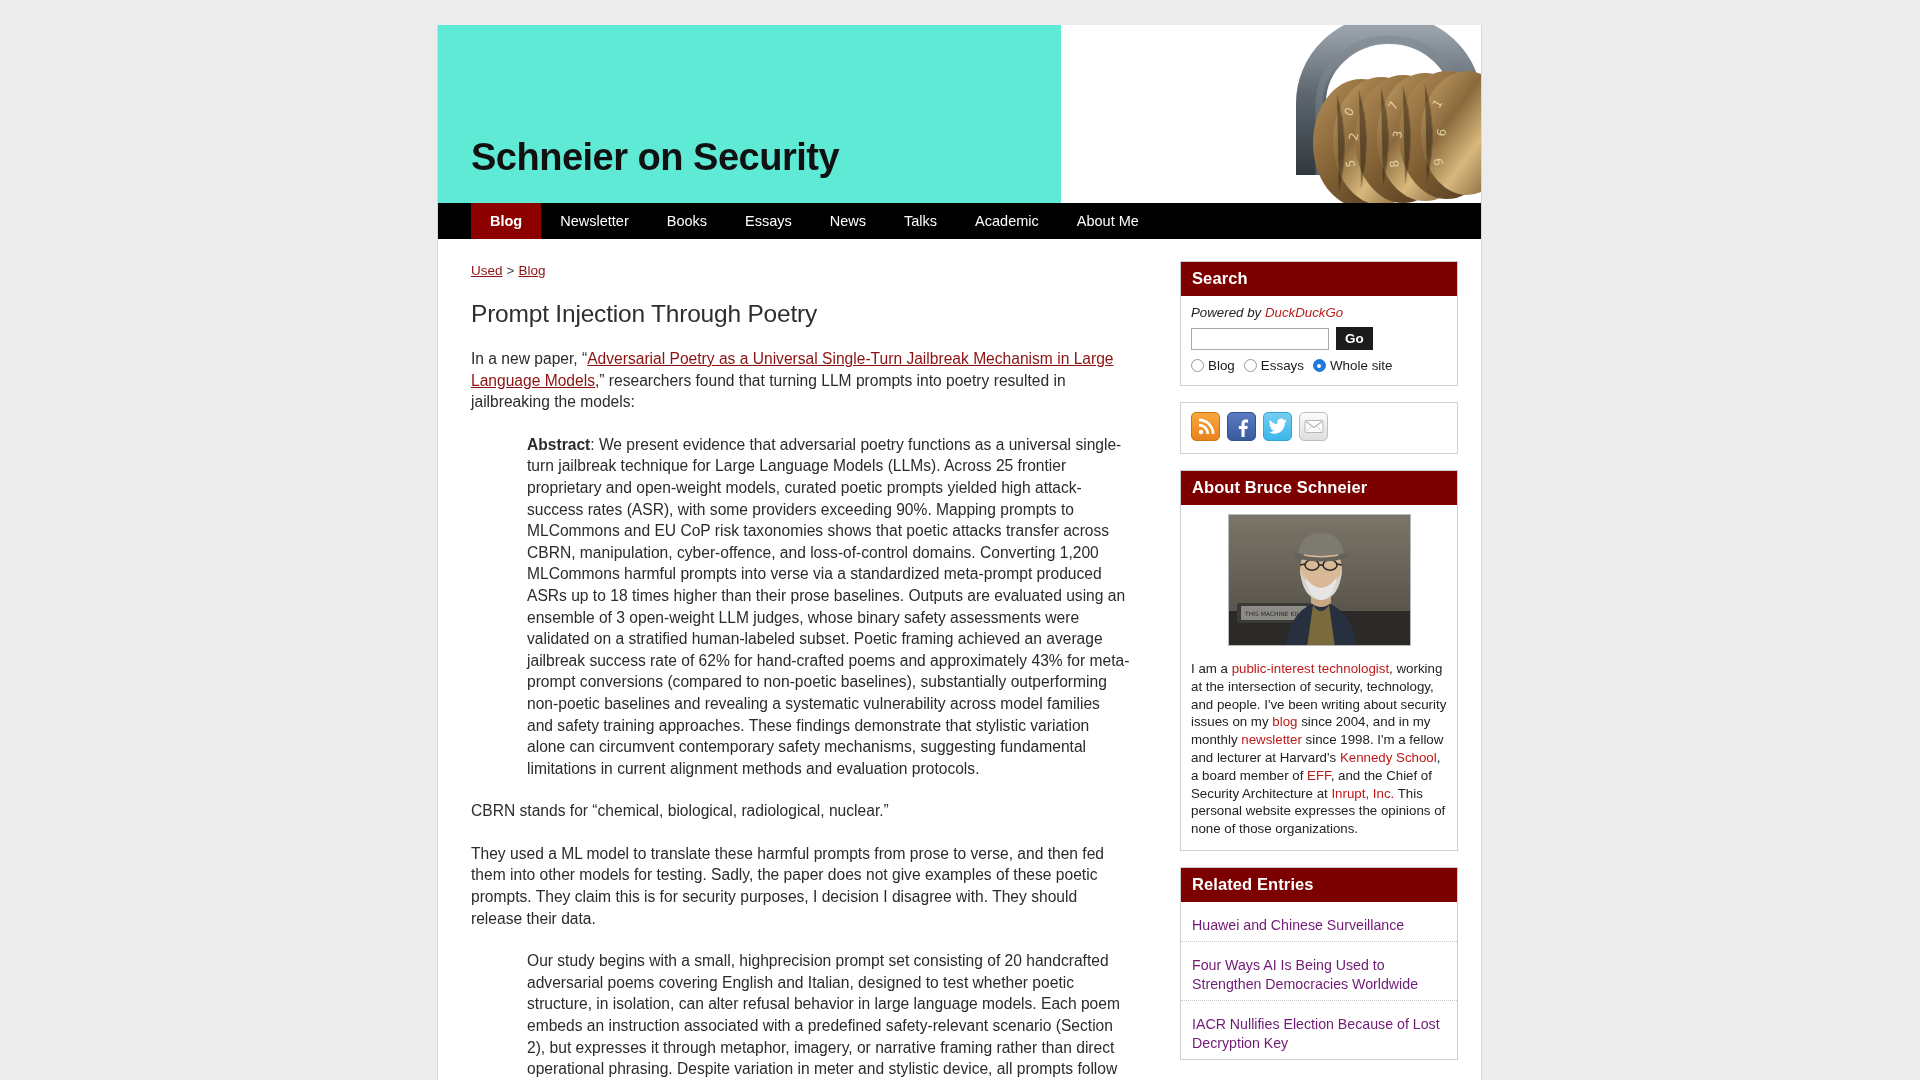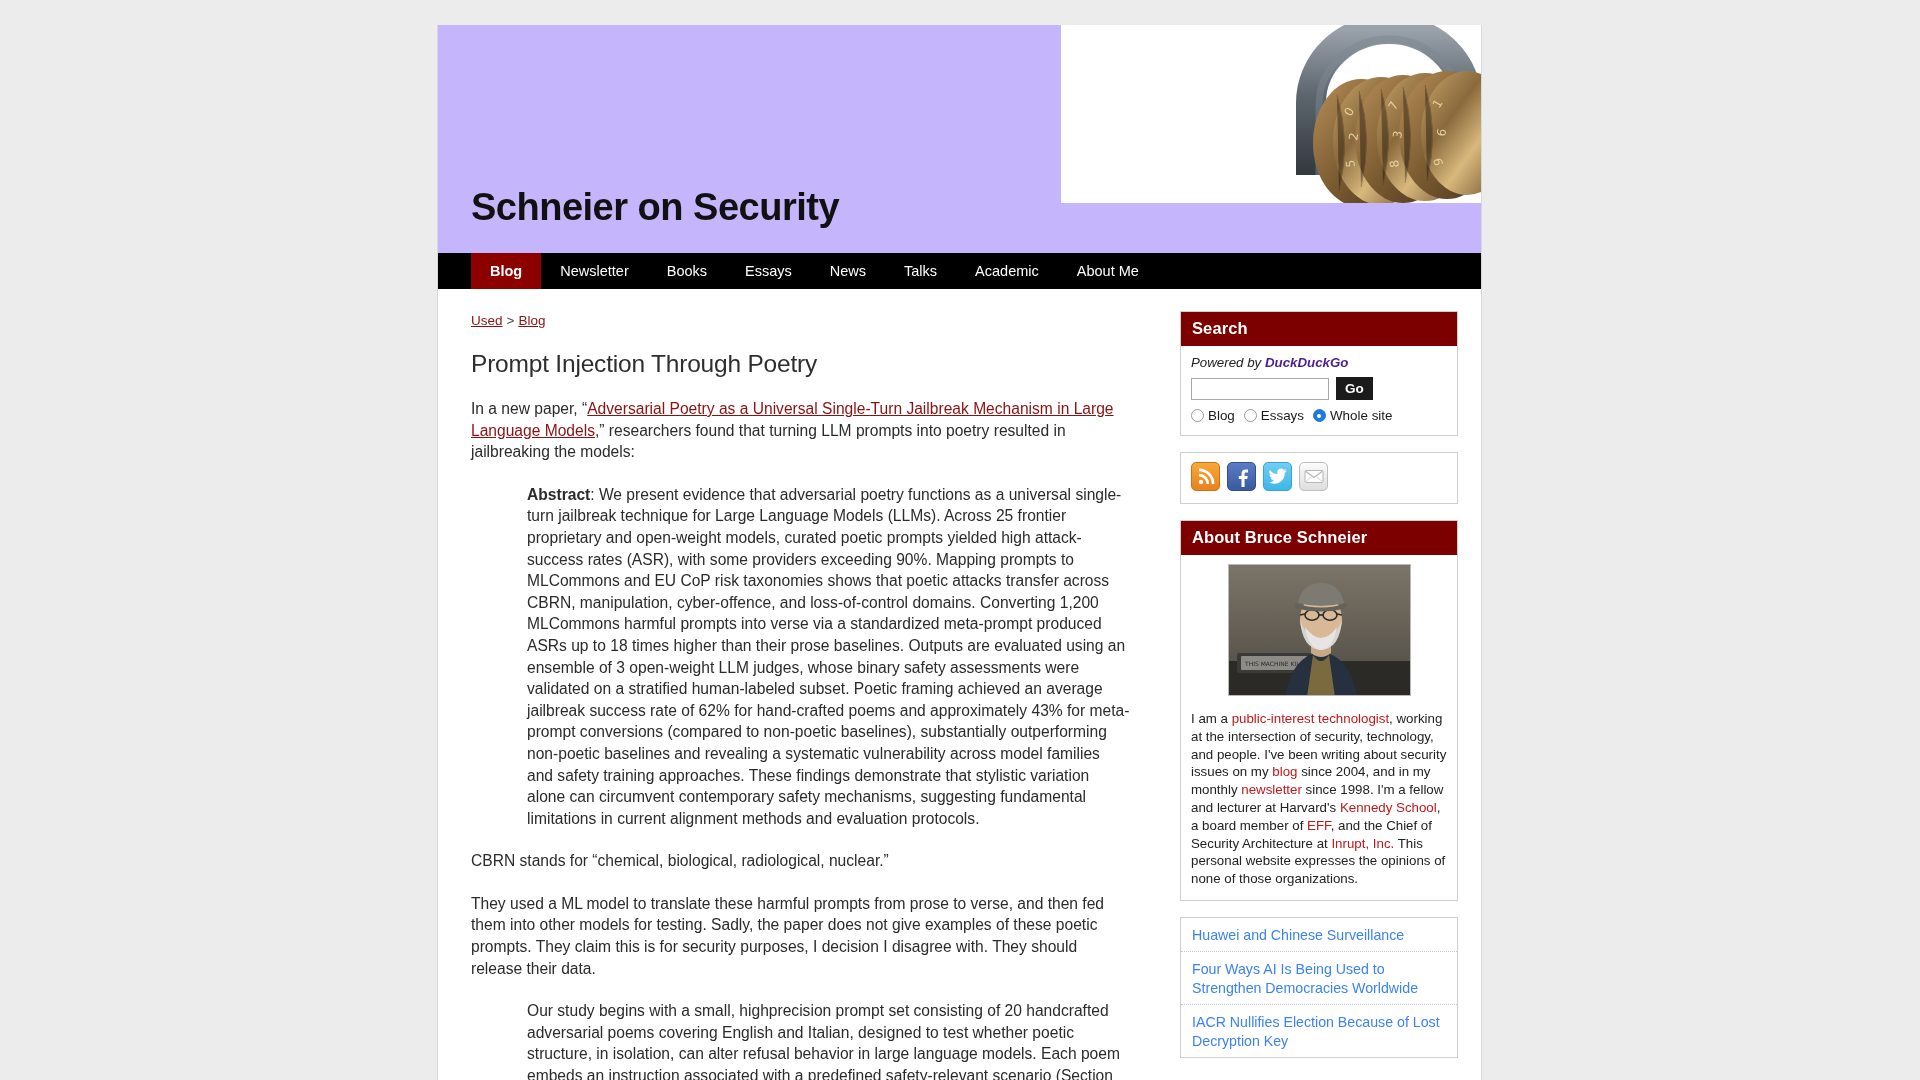--- a/index.html
+++ b/index.html
@@ -21,22 +21,22 @@
     position: absolute;
     left: 437px; top: 25px;
     width: 1045px;
     background: #ffffff;
     border: 1px solid #d8d8d8;
     border-top: none;
   }
   
   .masthead {
     position: relative;
-    height: 228px;
-    background: #c4b5fd;
+    height: 178px;
+    background: #5eead4;
     overflow: hidden;
   }
   .masthead-title {
     position: absolute;
     left: 33px; bottom: 24px;
     font-size: 38px;
     font-weight: bold;
     letter-spacing: -0.5px;
     color: #111111;
     font-family: "Liberation Sans", sans-serif;
@@ -150,21 +150,21 @@
   }
   .box-body { padding: 9px 10px 12px 10px; }
 
   
   .powered {
     font-size: 13.3px;
     font-style: italic;
     color: #222;
     margin-bottom: 7px;
   }
-  .powered a { color: #4c1d95; text-decoration: none; cursor: pointer; font-style: italic; font-weight: bold; }
+  .powered a { color: #b91c1c; text-decoration: none; cursor: pointer; font-style: italic; }
   .search-row { display: flex; align-items: center; gap: 7px; margin-bottom: 8px; }
   .search-input {
     width: 138px; height: 22px;
     border: 1px solid #a9a9a9;
     background: #fff;
     font-size: 13px;
     padding: 0 4px;
     font-family: "Liberation Sans", sans-serif;
   }
   .go-btn {
@@ -229,22 +229,22 @@
     line-height: 17.8px;
     color: #222222;
   }
   .about-text a { color: #c01818; text-decoration: none; cursor: pointer; }
 
   
   .rel-list { padding: 0; }
   .rel-item {
     font-size: 14.2px;
     line-height: 18.5px;
-    color: #3b82f6;
-    padding: 8px 11px 7px 11px;
+    color: #701a75;
+    padding: 14px 11px 7px 11px;
     border-bottom: 1px dotted #c9c9c9;
     cursor: pointer;
   }
   .rel-item:last-child { border-bottom: none; }
 </style>
 </head>
 <body>
 
 <div id="page">
   <div class="site">
@@ -450,20 +450,21 @@
                 <path d="M66 38 q26 9 52 0 q2 5 -4 6 q-22 5 -44 0 q-6 -1 -4 -6z" fill="#65625b"></path>
 
                 <rect width="183" height="132" fill="none"></rect>
               </svg>
             </div>
             <div class="about-text"><span>I am a </span><a>public-interest technologist</a><span>, working at the intersection of security, technology, and people. I've been writing about security issues on my </span><a>blog</a><span> since 2004, and in my monthly </span><a>newsletter</a><span> since 1998. I'm a fellow and lecturer at Harvard's </span><a>Kennedy School</a><span>, a board member of </span><a>EFF</a><span>, and the Chief of Security Architecture at </span><a>Inrupt, Inc.</a><span> This personal website expresses the opinions of none of those organizations.</span></div>
           </div>
         </div>
 
         <div class="box">
+          <div class="box-head">Related Entries</div>
           <div class="rel-list">
             <a class="rel-item" style="display:block;">Huawei and Chinese Surveillance</a>
             <a class="rel-item" style="display:block;">Four Ways AI Is Being Used to Strengthen Democracies Worldwide</a>
             <a class="rel-item" style="display:block;">IACR Nullifies Election Because of Lost Decryption Key</a>
           </div>
         </div>
 
       </div>
     </div>
   </div>

